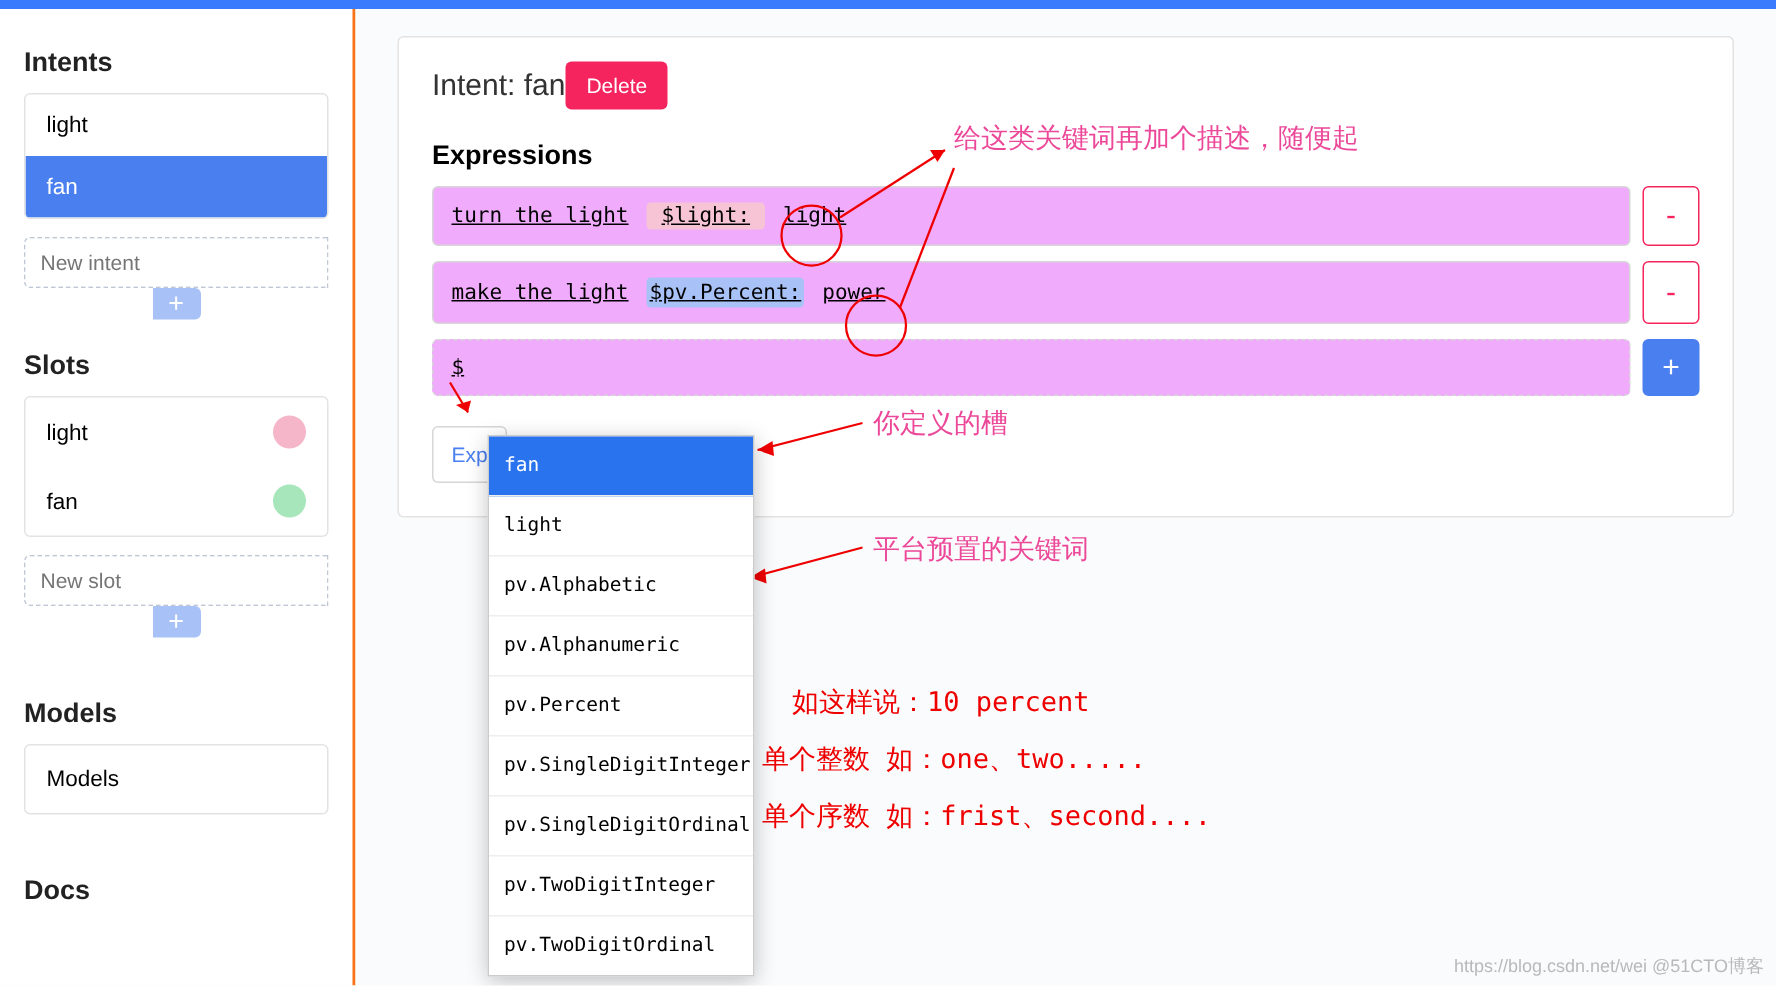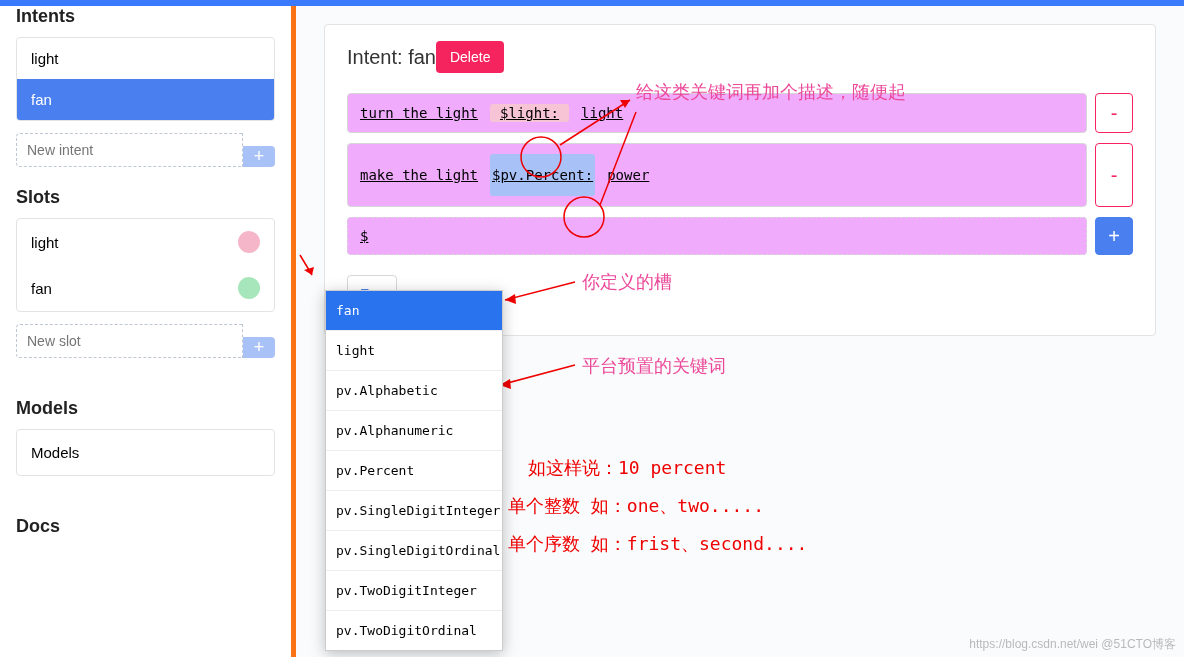--- a/index.html
+++ b/index.html
@@ -1,42 +1,42 @@
 <!DOCTYPE html>
 <html><head>
 <meta charset="utf-8">
 <style>
 * { box-sizing: border-box; margin: 0; padding: 0; }
 body { font-family: -apple-system, BlinkMacSystemFont, "Segoe UI", Arial, sans-serif; background: #fff; width: 1184px; height: 657px; overflow: hidden; position: relative; }
 .topbar { height: 6px; background: #3a7bfd; }
 .layout { display: flex; height: calc(100% - 6px); }
-.sidebar { width: 296px; padding: 0 16px; border-right: 5px solid #f97316; background: #fff; }
+.sidebar { width: 237px; padding: 25px 16px; border-right: 2px solid #f97316; background: #fff; }
 .section-title { font-size: 18px; font-weight: 700; margin-bottom: 10px; color: #222; }
 .list-box { border: 1px solid #e3e3e3; border-radius: 4px; margin-bottom: 12px; overflow: hidden; }
 .intent-item { padding: 12px 14px; font-size: 15px; cursor: pointer; }
 .intent-item.selected { background: #4a7ff0; color: #fff; }
-.new-row { display: flex; align-items: flex-end; margin-bottom: 20px; }
+.new-row { display: flex; align-items: center; margin-bottom: 20px; flex-direction: column; }
 .new-input { flex: 1; border: 1px dashed #bfc6d4; border-radius: 4px 0 0 4px; padding: 8px 10px; color: #888; font-size: 14px; background: #fff; }
 .new-btn { width: 32px; background: #a8c2f7; color: #fff; border: none; border-radius: 0 4px 4px 0; font-size: 18px; cursor: pointer; }
 .slot-item { display: flex; align-items: center; justify-content: space-between; padding: 12px 14px; font-size: 15px; }
 .slot-dot { width: 22px; height: 22px; border-radius: 50%; }
 .models-box { border: 1px solid #e3e3e3; border-radius: 4px; padding: 14px; margin-bottom: 20px; font-size: 15px; }
 
 .main { flex: 1; padding: 18px 28px; background: #fafbfc; position: relative; }
 .panel { background: #fff; border: 1px solid #e3e3e3; border-radius: 4px; padding: 16px 22px 22px; }
 .intent-header { display: flex; justify-content: flex-start; align-items: center; margin-bottom: 20px; }
 .intent-title { font-size: 20px; color: #333; }
 .delete-btn { background: #f5245f; color: #fff; border: none; padding: 8px 14px; border-radius: 4px; font-size: 14px; cursor: pointer; }
 .exp-title { font-size: 18px; font-weight: 600; margin-bottom: 10px; }
 .exp-row { display: flex; align-items: stretch; margin-bottom: 10px; }
 .exp-input { flex: 1; border: 1px solid #d6d6d6; border-radius: 4px; padding: 10px 12px; font-family: Menlo, Consolas, monospace; font-size: 14px; background: #f0abfc; display: flex; align-items: center; gap: 12px; text-decoration: underline; }
 .exp-btn { width: 38px; margin-left: 8px; border: 1px solid #f5245f; background: #fff; color: #f5245f; border-radius: 4px; font-size: 20px; cursor: pointer; display: flex; align-items: center; justify-content: center; }
 .exp-btn.plus { border-color: #4a7ff0; background: #4a7ff0; color: #fff; }
 .tok-pink { background: #f7c4d6; border-radius: 3px; padding: 1px 10px; }
-.tok-blue { background: #a8c2f7; border-radius: 3px; padding: 13px 2px; }
+.tok-blue { background: #a8c2f7; border-radius: 3px; padding: 2px 2px; }
 .dashed-input { border-style: dashed; }
 
 .dropdown { position: absolute; left: 325px; top: 290px; width: 178px; background: #fff; border: 1px solid #ccc; box-shadow: 0 3px 14px rgba(0,0,0,0.25); z-index: 10; font-family: Menlo, Consolas, monospace; font-size: 13px; }
 .dropdown-item { padding: 12px 10px; border-bottom: 1px solid #eee; cursor: pointer; white-space: nowrap; }
 .dropdown-item:last-child { border-bottom: none; }
 .dropdown-item.selected { background: #2a73ef; color: #fff; }
 
 .expr-stub { border: 1px solid #d6d6d6; border-radius: 4px; padding: 10px 12px; color: #4a7ff0; font-size: 14px; margin-top: 10px; display: inline-block; }
 
 
@@ -88,20 +88,21 @@
 
   <div class="main">
     <div class="panel">
       <div class="intent-header">
         <div class="intent-title">
           <span>Intent: </span><span>fan</span>
         </div>
         <button class="delete-btn">Delete</button>
       </div>
 
+      <div class="exp-title">Expressions</div>
 
       <div class="exp-row">
         <div class="exp-input">
           <span>turn the light </span>
             <span class="tok-pink">$light:</span>
             <span>light</span>
         </div>
         <button class="exp-btn">-</button>
       </div>
 

